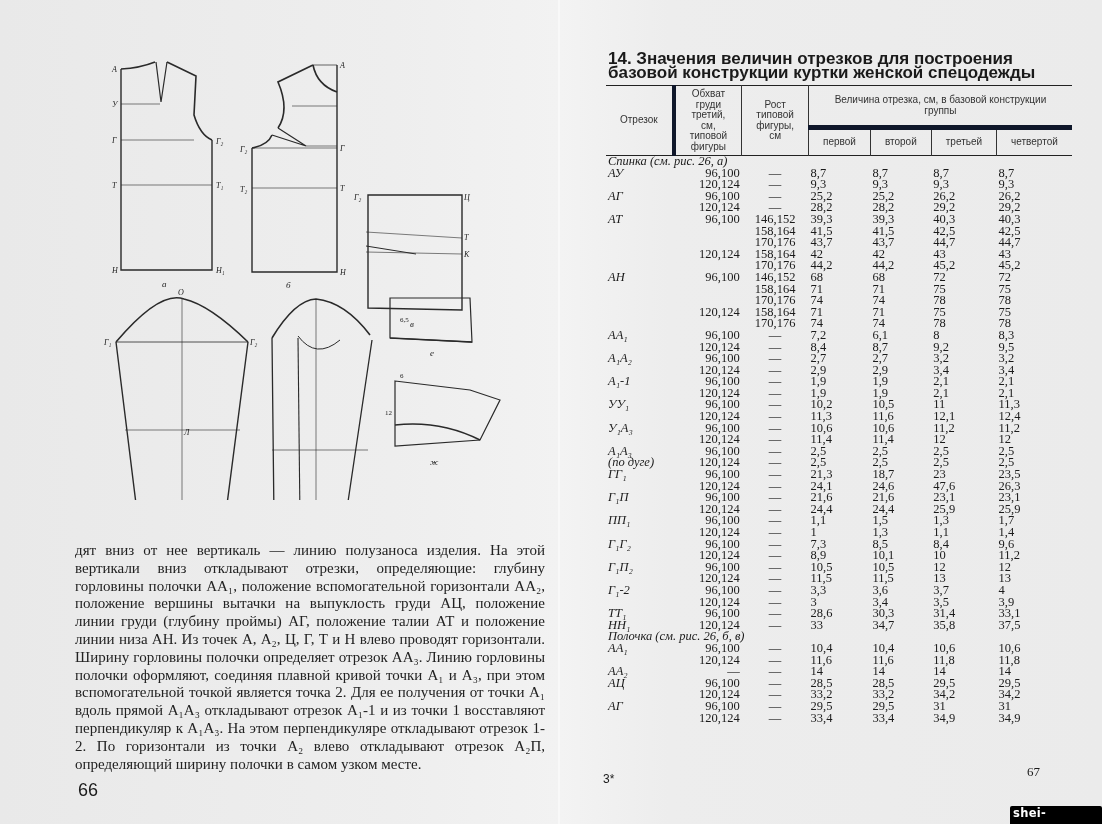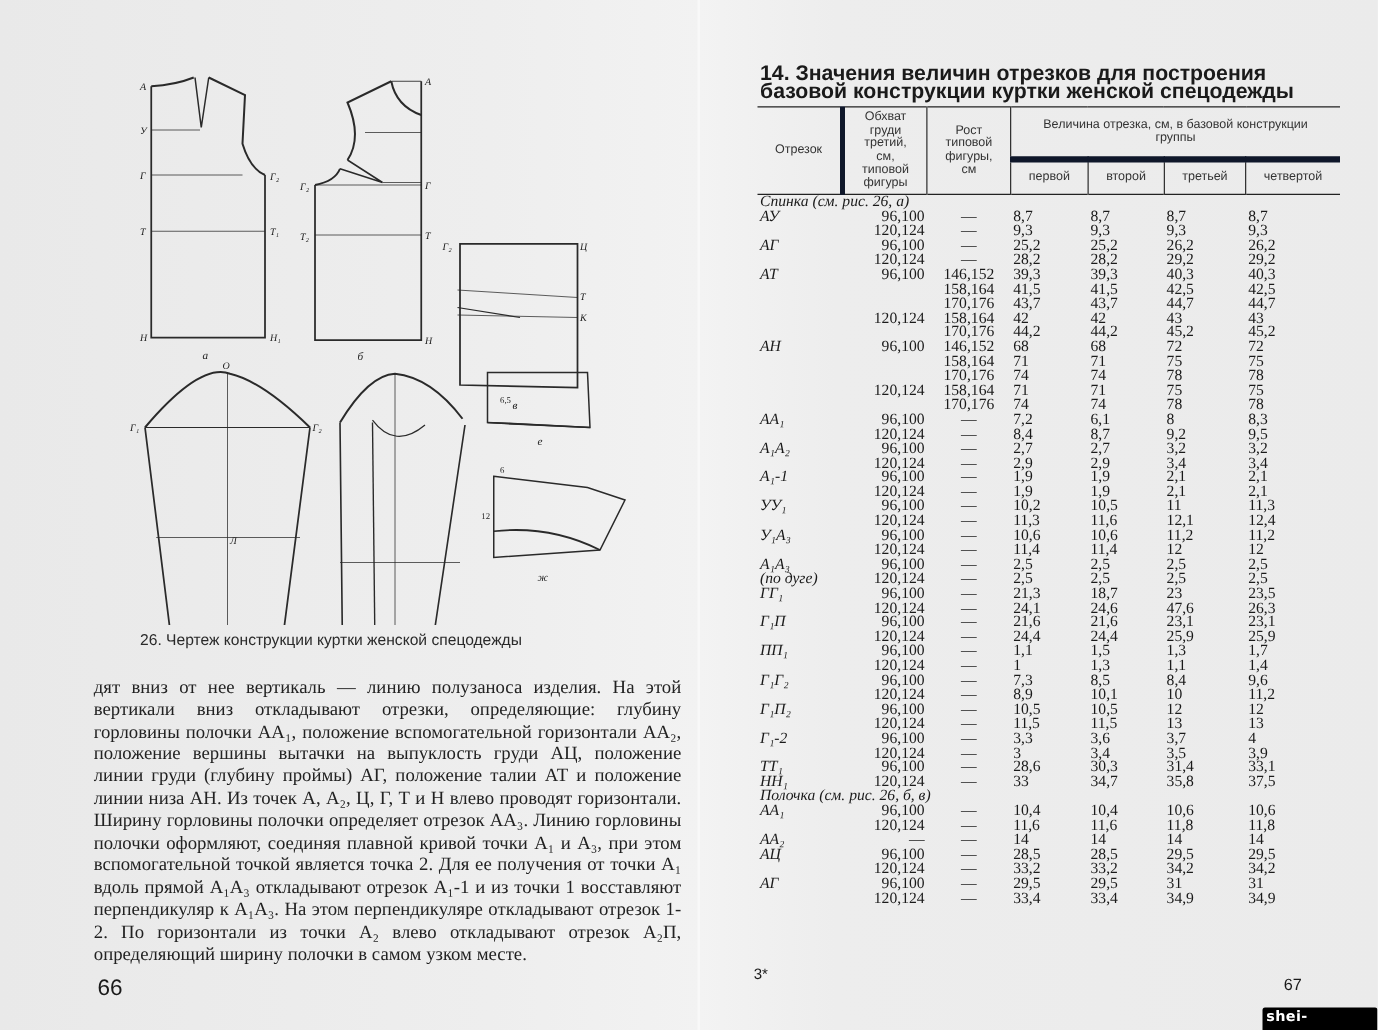--- a/index.html
+++ b/index.html
@@ -36,21 +36,21 @@
   td.seg { font-style: italic; text-align: left; padding-left: 6px; }
   td.chest { text-align: right; padding-right: 14px; }
   td.ht { text-align: center; }
   td.v { text-align: left; }
   td.v1 { padding-left: 28px; }
   td.v2 { padding-left: 26px; }
   td.v3 { padding-left: 22px; }
   td.v4 { padding-left: 12px; }
   .section-row td { font-style: italic; text-align: left; padding: 6px 0 3px 0; font-size: 12.5px; }
   .first-section td { padding-top: 9px; }
-  .page-num-right { position: absolute; left: 1027px; top: 780px; font-size: 13px; font-family: Liberation Sans, sans-serif; }
+  .page-num-right { position: absolute; left: 1027px; top: 764px; font-size: 13px; font-family: Liberation Serif, serif; }
   .signature { position: absolute; left: 603px; top: 772px; font-size: 12px; font-family: "Liberation Sans", sans-serif; }
   .stray-mark { position: absolute; left: 560px; top: 215px; font-size: 12px; font-style: italic; }
   .watermark { position: absolute; left: 1010px; top: 806px; font-family: "DejaVu Sans", sans-serif; font-weight: bold; font-size: 11.5px; color: #fff; background: #000; padding: 0 3px; letter-spacing: 0.3px; border-radius: 2px; }
 </style>
 </head>
 <body>
 
 <div class="spread">
   <div class="page page-left">
 
@@ -141,21 +141,20 @@
         <g>
           <path d="M295 341 L370 350 L400 360 L380 400 L295 406 Z" stroke-width="1.2"></path>
           <path d="M295 385 Q340 380 380 400" stroke-width="1.4"></path>
           <text x="300" y="338" font-size="7" fill="#222" stroke="none">6</text>
           <text x="285" y="375" font-size="7" fill="#222" stroke="none">12</text>
           <text x="330" y="425" font-size="9" font-style="italic" fill="#222" stroke="none">ж</text>
         </g>
       </svg>
     </div>
 
-    <div class="caption">26. Чертеж конструкции куртки женской спецодежды</div>
 
     <div class="body-text">
       <p>дят вниз от нее вертикаль — линию полузаноса изделия. На этой вертикали вниз откладывают отрезки, определяющие: глубину горловины полочки АА₁, положение вспомогательной горизонтали АА₂, положение вершины вытачки на выпуклость груди АЦ, положение линии груди (глубину проймы) АГ, положение талии АТ и положение линии низа АН. Из точек А, А₂, Ц, Г, Т и Н влево проводят горизонтали. Ширину горловины полочки определяет отрезок АА₃. Линию горловины полочки оформляют, соединяя плавной кривой точки А₁ и А₃, при этом вспомогательной точкой является точка 2. Для ее получения от точки А₁ вдоль прямой А₁А₃ откладывают отрезок А₁-1 и из точки 1 восставляют перпендикуляр к А₁А₃. На этом перпендикуляре откладывают отрезок 1-2. По горизонтали из точки А₂ влево откладывают отрезок А₂П, определяющий ширину полочки в самом узком месте.</p>
     </div>
 
     <div class="page-num-left">66</div>
   </div>
 
   <div class="gutter"></div>
   <div class="stray-mark">9</div>

